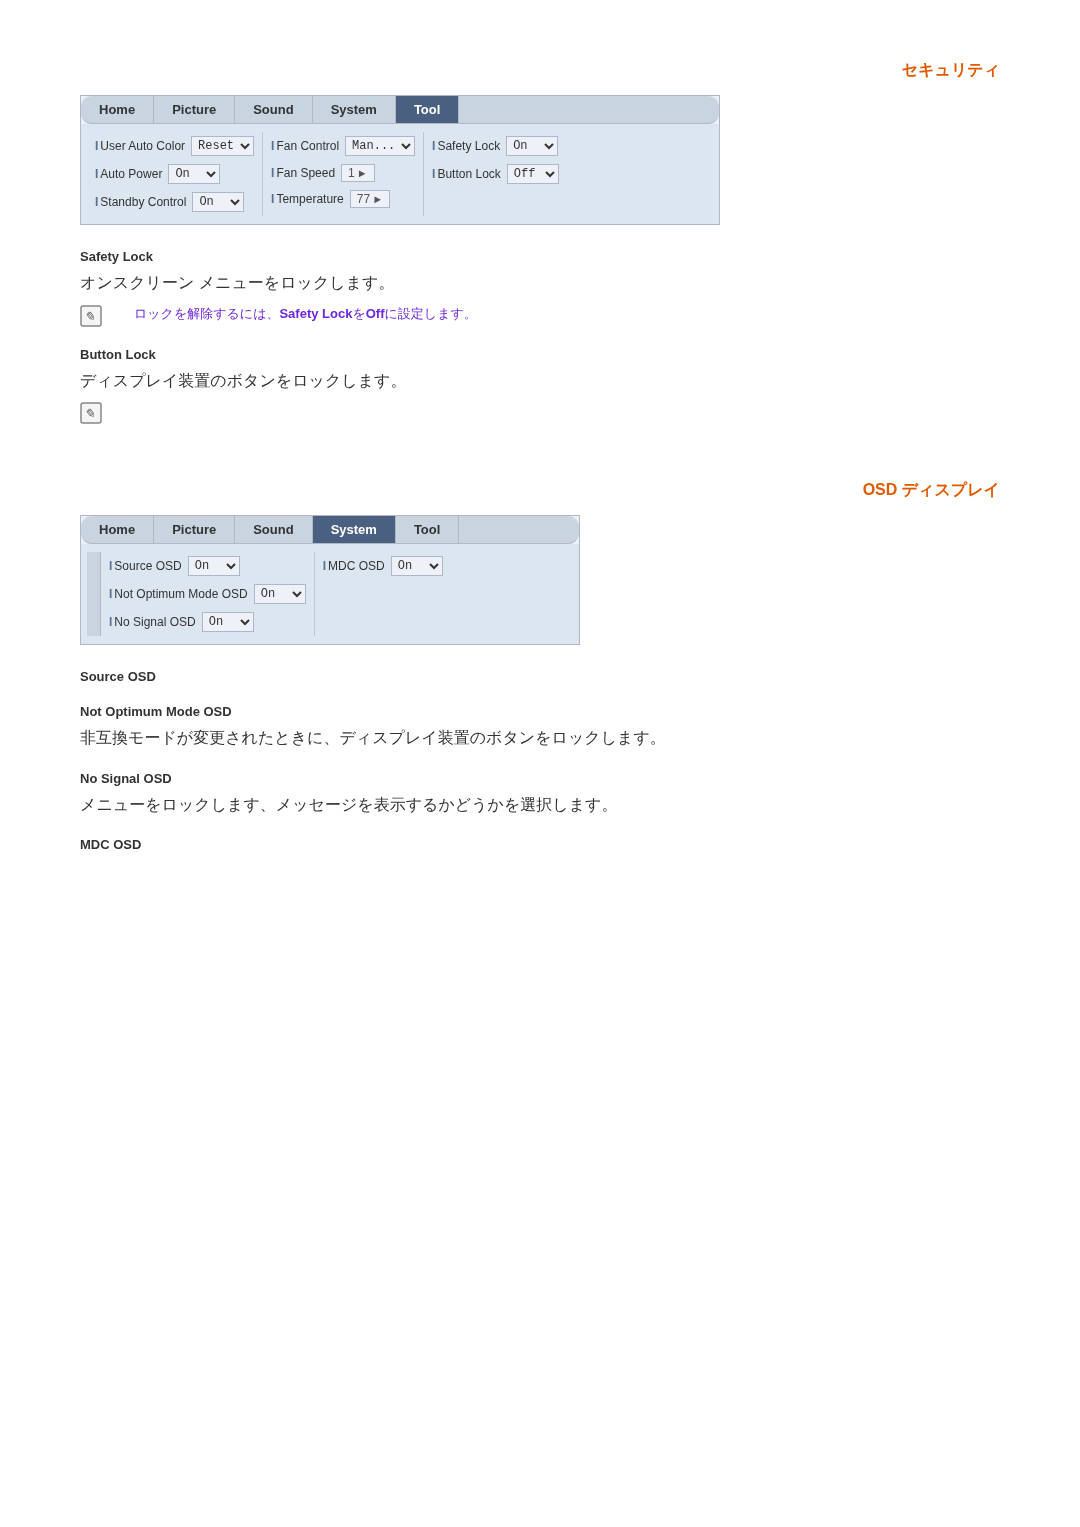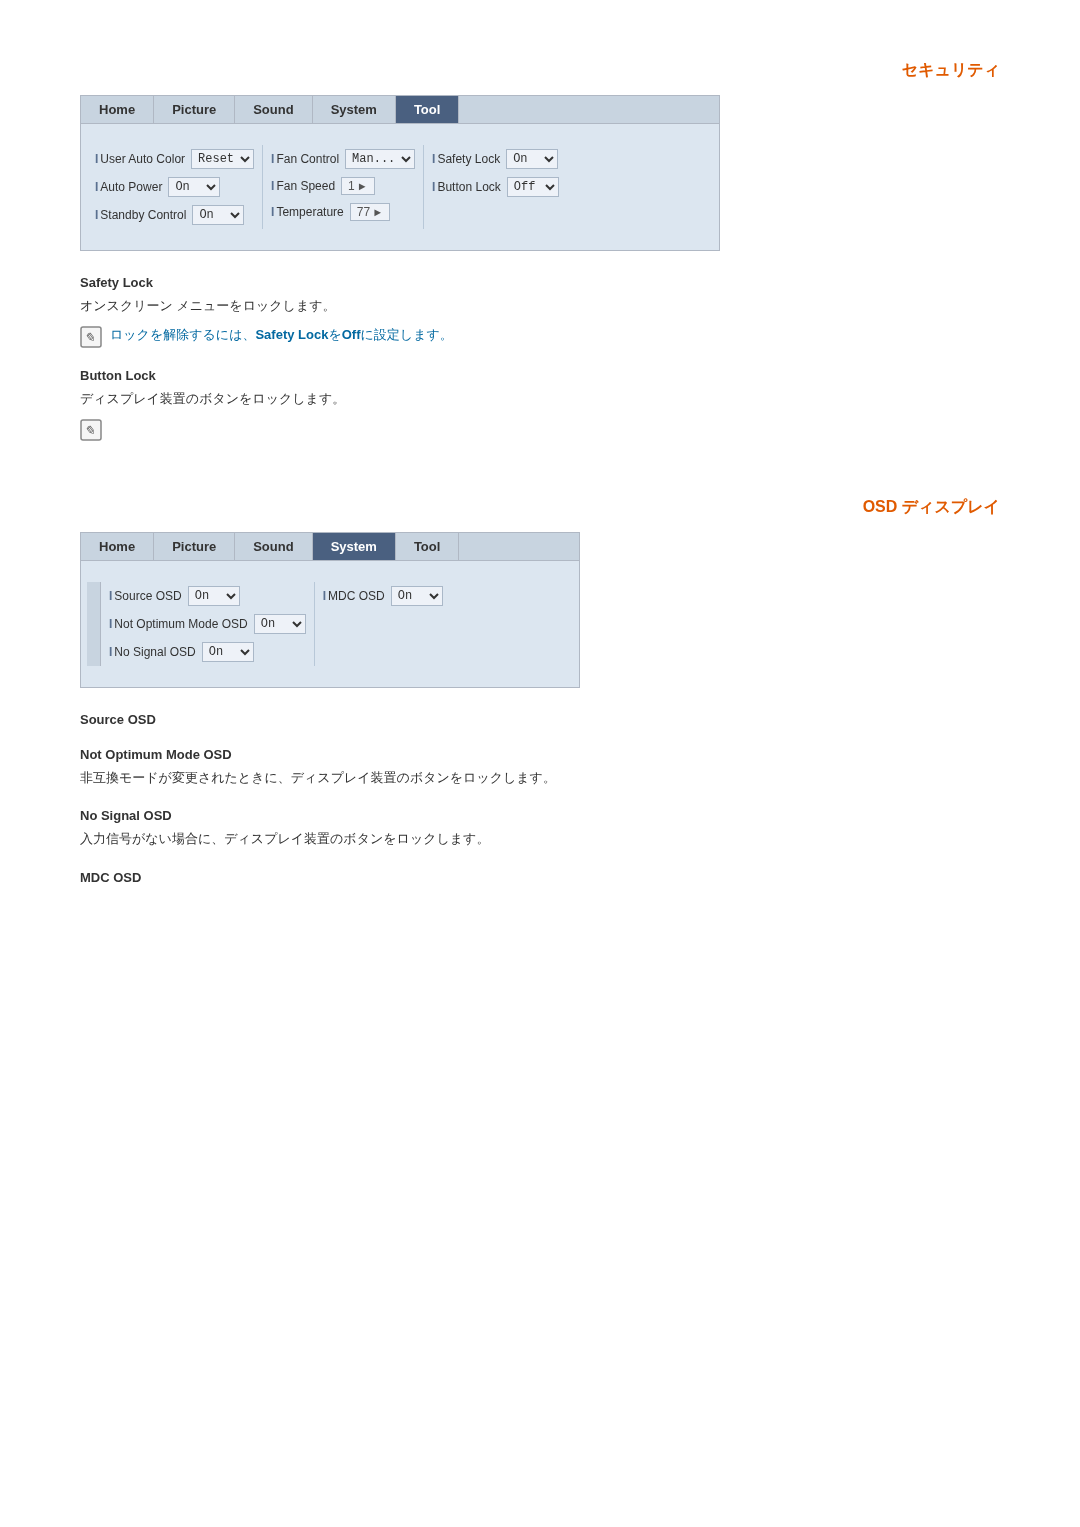--- a/index.html
+++ b/index.html
@@ -26,20 +26,21 @@
       background: #eaf0f8;
       display: inline-block;
       margin-bottom: 24px;
       min-width: 560px;
     }
 
     .menu-tabs {
       display: flex;
       background: #c8d4e0;
       border-bottom: 1px solid #b0b8c4;
+      border-radius: 11px;
     }
 
     .menu-tab {
       padding: 6px 18px;
       font-size: 13px;
       font-weight: bold;
       color: #333;
       cursor: pointer;
       border-right: 1px solid #b0b8c4;
     }
@@ -48,21 +49,21 @@
       background: #4a6080;
       color: #fff;
     }
 
     .menu-tab:first-child {
       border-left: none;
     }
 
     .menu-body {
       display: flex;
-      padding: 21px 6px;
+      padding: 8px 6px;
       gap: 0;
       background: #dce6f0;
     }
 
     .menu-column {
       display: flex;
       flex-direction: column;
       gap: 4px;
       padding: 2px 8px;
       border-right: 1px solid #b8c8d8;
@@ -126,21 +127,21 @@
     }
 
     .desc-title {
       font-size: 13px;
       font-weight: bold;
       color: #333;
       margin-bottom: 6px;
     }
 
     .desc-text {
-      font-size: 13px;
+      font-size: 16px;
       color: #333;
       margin-bottom: 8px;
       line-height: 1.6;
     }
 
     .note-block {
       display: flex;
       align-items: flex-start;
       gap: 8px;
       margin-bottom: 10px;
@@ -148,22 +149,23 @@
 
     .note-icon {
       width: 22px;
       height: 22px;
       flex-shrink: 0;
       margin-top: 1px;
     }
 
     .note-text {
       font-size: 13px;
-      color: #0369a1;
+      color: #6d28d9;
       line-height: 1.6;
+      margin-left: 24px;
     }
 
     .note-text b {
       font-weight: bold;
     }
 
     
     .security-table-wrapper {
       border: 1px solid #b0b8c4;
       background: #eaf0f8;
@@ -348,20 +350,20 @@
 
   
   <div class="desc-section">
     <div class="desc-title">Not Optimum Mode OSD</div>
     <div class="desc-text">非互換モードが変更されたときに、ディスプレイ装置のボタンをロックします。</div>
   </div>
 
   
   <div class="desc-section">
     <div class="desc-title">No Signal OSD</div>
-    <div class="desc-text">入力信号がない場合に、ディスプレイ装置のボタンをロックします。</div>
+    <div class="desc-text">メニューをロックします、メッセージを表示するかどうかを選択します。</div>
   </div>
 
   
   <div class="desc-section">
     <div class="desc-title">MDC OSD</div>
   </div>
 </div>
 
 </body></html>

